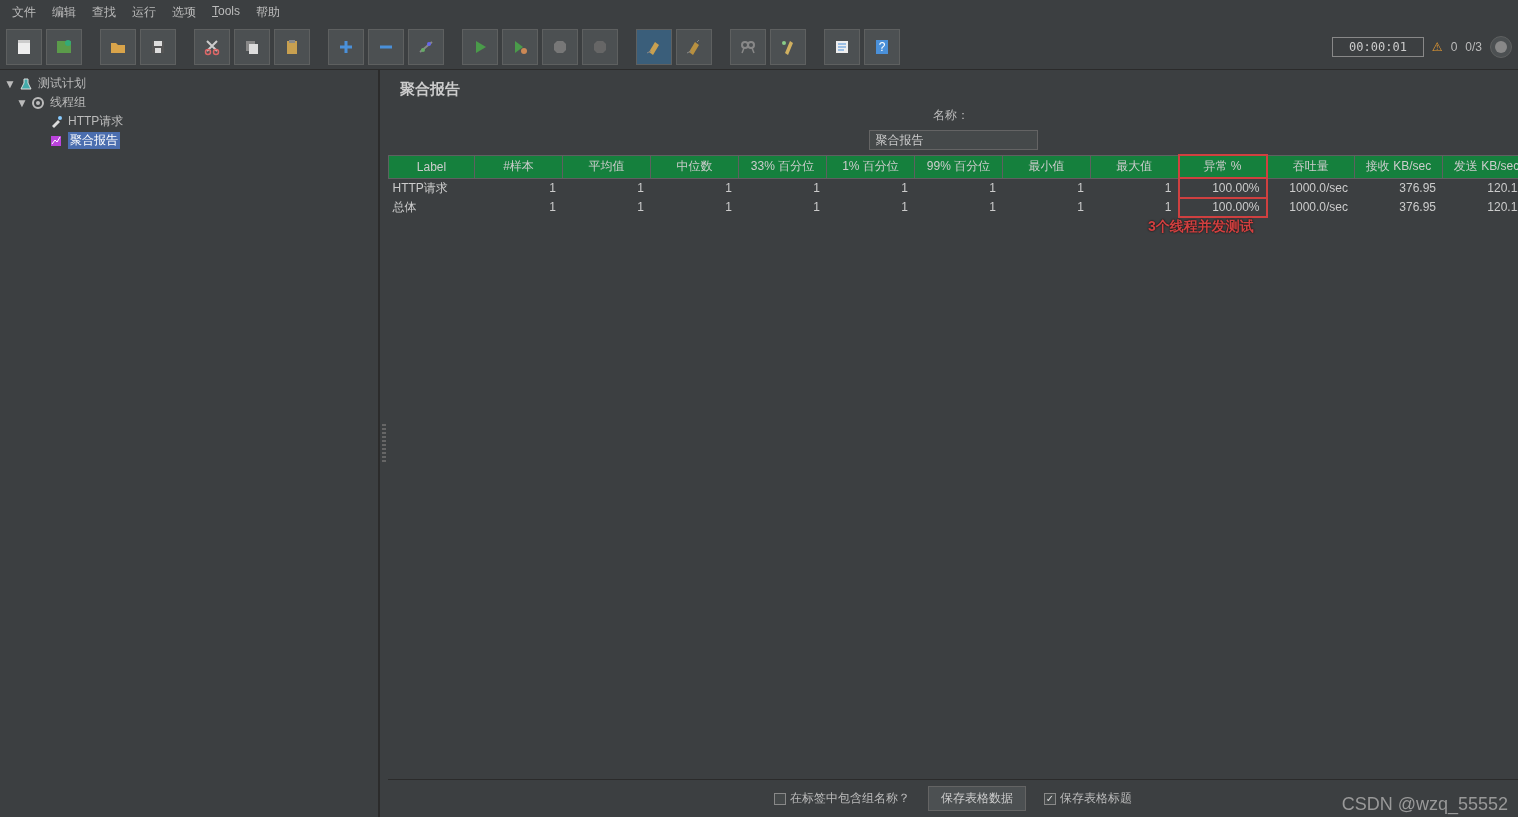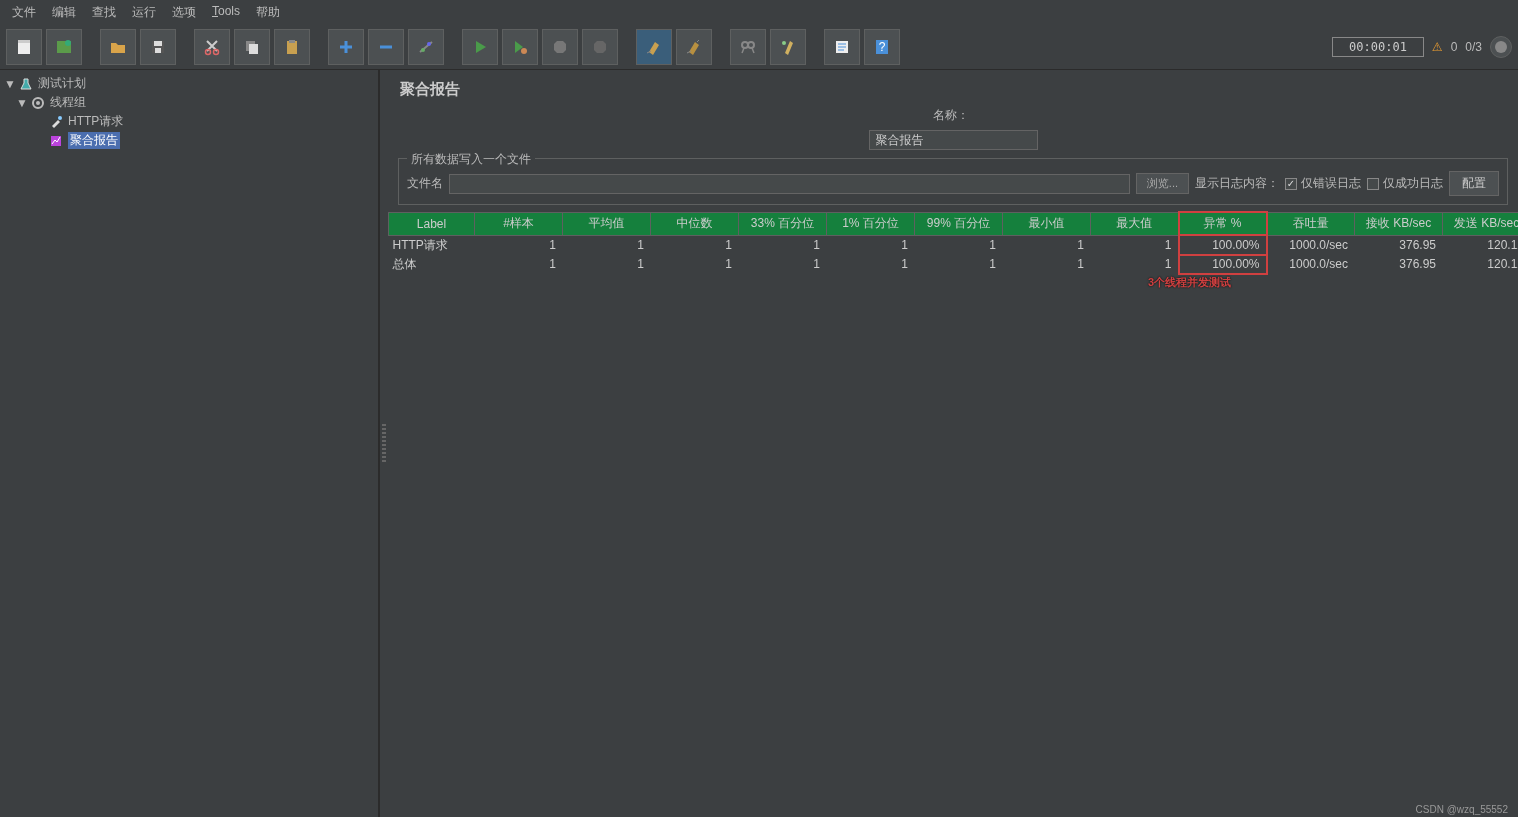--- a/index.html
+++ b/index.html
@@ -36,24 +36,24 @@
 .chk { display: flex; align-items: center; gap: 4px; }
 .chk-box { width: 12px; height: 12px; border: 1px solid #888; display: inline-flex; align-items: center; justify-content: center; background: #45494a; }
 .chk-box.checked::after { content: "✓"; font-size: 10px; color: #ddd; line-height: 1; }
 .cfg-btn { background: #4c5052; border: 1px solid #646464; color: #ccc; padding: 3px 12px; cursor: pointer; }
 .table-wrap { margin: 2px 0 0 0; position: relative; }
 .table { width: 100%; border-collapse: collapse; table-layout: fixed; }
 .table th { background: #15803d; border: 1px solid #5e6060; padding: 2px 4px; font-weight: normal; color: #ccc; text-align: center; height: 20px; }
 .table td { border-right: 1px solid transparent; padding: 1px 6px; text-align: right; color: #ccc; height: 18px; }
 .table td.label-col { text-align: left; padding-left: 4px; }
 .col-err { border: 2px solid #d04040 !important; }
-.annotation { position: absolute; color: #d04040; font-weight: bold; font-size: 11px; text-shadow: 0 0 2px #000; }
+.annotation { position: absolute; color: #d04040; font-weight: bold; font-size: 14px; text-shadow: 0 0 2px #000; }
 .table-space { flex: 1; }
 .bottom-bar { display: flex; align-items: center; justify-content: center; gap: 18px; padding: 6px 10px; border-top: 1px solid #2b2b2b; }
-.watermark { position: absolute; right: 10px; bottom: 2px; color: #999; font-size: 10px; }
+.watermark { position: absolute; right: 10px; bottom: 2px; color: #999; font-size: 18px; }
 svg { display: block; }
 </style>
 </head>
 <body>
 
 <div class="menubar">
   <span>文件</span>
   <span>编辑</span>
   <span>查找</span>
   <span>运行</span>
@@ -251,38 +251,20 @@
     </div>
 
   <div class="content">
     <div class="content-title">聚合报告</div>
 
     <div class="form-row">
       <span class="form-label">名称：</span>
       <input class="form-input" value="聚合报告" style="">
     </div>
 
-    <div class="fieldset">
-      <span class="fieldset-legend">所有数据写入一个文件</span>
-      <div class="file-row">
-        <span>文件名</span>
-        <input class="form-input" style="flex: 1 1 0%;" value="">
-        <button class="browse-btn">浏览...</button>
-        <span>显示日志内容：</span>
-        <label class="chk">
-            <span class="chk-box checked"></span>
-            <span>仅错误日志</span>
-          </label>
-        <label class="chk">
-            <span class="chk-box"></span>
-            <span>仅成功日志</span>
-          </label>
-        <button class="cfg-btn">配置</button>
-      </div>
-    </div>
 
     <div class="table-wrap">
       <table class="table">
         <colgroup>
           <col style="width:86px">
             <col style="width:88px">
             <col style="width:88px">
             <col style="width:88px">
           <col style="width:88px">
             <col style="width:88px">
@@ -342,16 +324,27 @@
             <td>376.95</td>
             <td>120.12</td>
           </tr>
         </tbody>
       </table>
       <div class="annotation" style="left:760px; top:64px;">3个线程并发测试</div>
     </div>
 
     <div class="table-space"></div>
 
+    <div class="bottom-bar">
+      <label class="chk">
+          <span class="chk-box"></span>
+          <span>在标签中包含组名称？</span>
+        </label>
+      <button class="cfg-btn">保存表格数据</button>
+      <label class="chk">
+          <span class="chk-box checked"></span>
+          <span>保存表格标题</span>
+        </label>
+    </div>
 
     <div class="watermark">CSDN @wzq_55552</div>
   </div>
 </div>
 
 </body></html>

